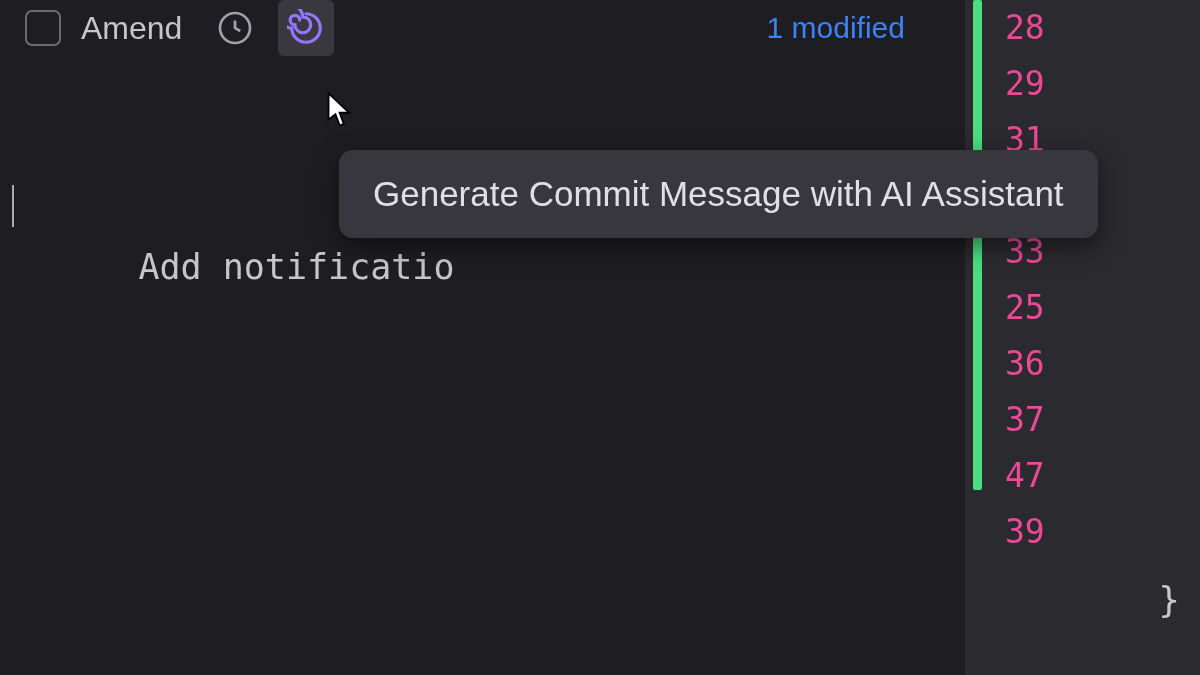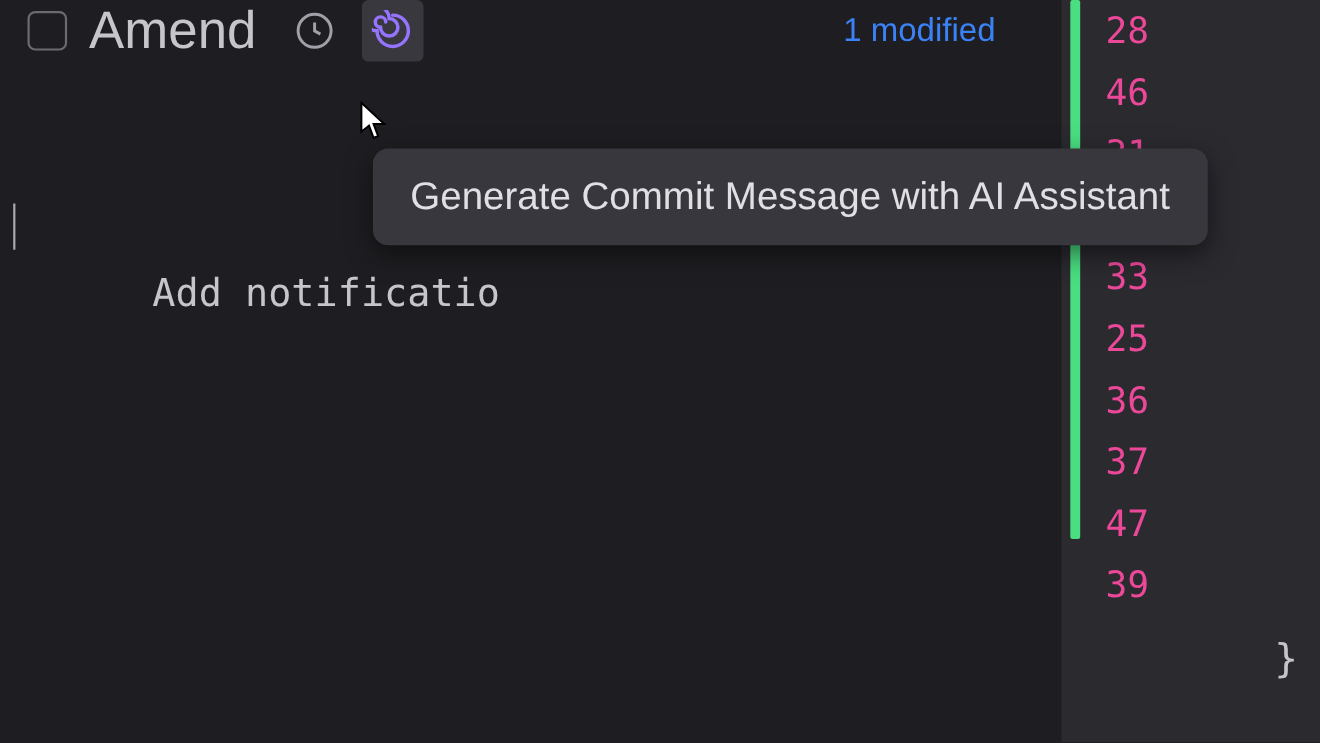--- a/index.html
+++ b/index.html
@@ -27,21 +27,21 @@
     }
     .checkbox {
       width: 36px;
       height: 36px;
       border: 2.5px solid #6a6a70;
       border-radius: 7px;
       cursor: pointer;
     }
     .amend-label {
       color: #c5c5ca;
-      font-size: 48px;
+      font-size: 32px;
       font-weight: 400;
     }
     .icon-btn {
       width: 46px;
       height: 46px;
       display: flex;
       align-items: center;
       justify-content: center;
       cursor: pointer;
       border-radius: 6px;
@@ -119,21 +119,21 @@
       position: absolute;
       right: 20px;
       bottom: 55px;
       color: #c5c5ca;
       font-family: 'SF Mono', Menlo, Monaco, Consolas, monospace;
       font-size: 36px;
     }
     .tooltip {
       position: absolute;
       left: 339px;
-      top: 135px;
+      top: 150px;
       background: #37373d;
       color: #e0e0e4;
       font-size: 35px;
       padding: 24px 34px;
       border-radius: 14px;
       box-shadow: 0 8px 24px rgba(0,0,0,0.5);
       z-index: 10;
     }
     .cursor-pointer {
       position: absolute;
@@ -170,21 +170,21 @@
     </div>
     <div style="height:58px;"></div>
     
   </div>
 </div>
 
 <div class="gutter">
   <div class="change-bar"></div>
   <div class="line-numbers">
     <div class="line-num">28</div>
-    <div class="line-num">46</div>
+    <div class="line-num">29</div>
     <div class="line-num">31</div>
     <div class="line-num">32</div>
     <div class="line-num">33</div>
     <div class="line-num">25</div>
     <div class="line-num">36</div>
     <div class="line-num">37</div>
     <div class="line-num">47</div>
     <div class="line-num">39</div>
   </div>
   <div class="brace">}</div>

